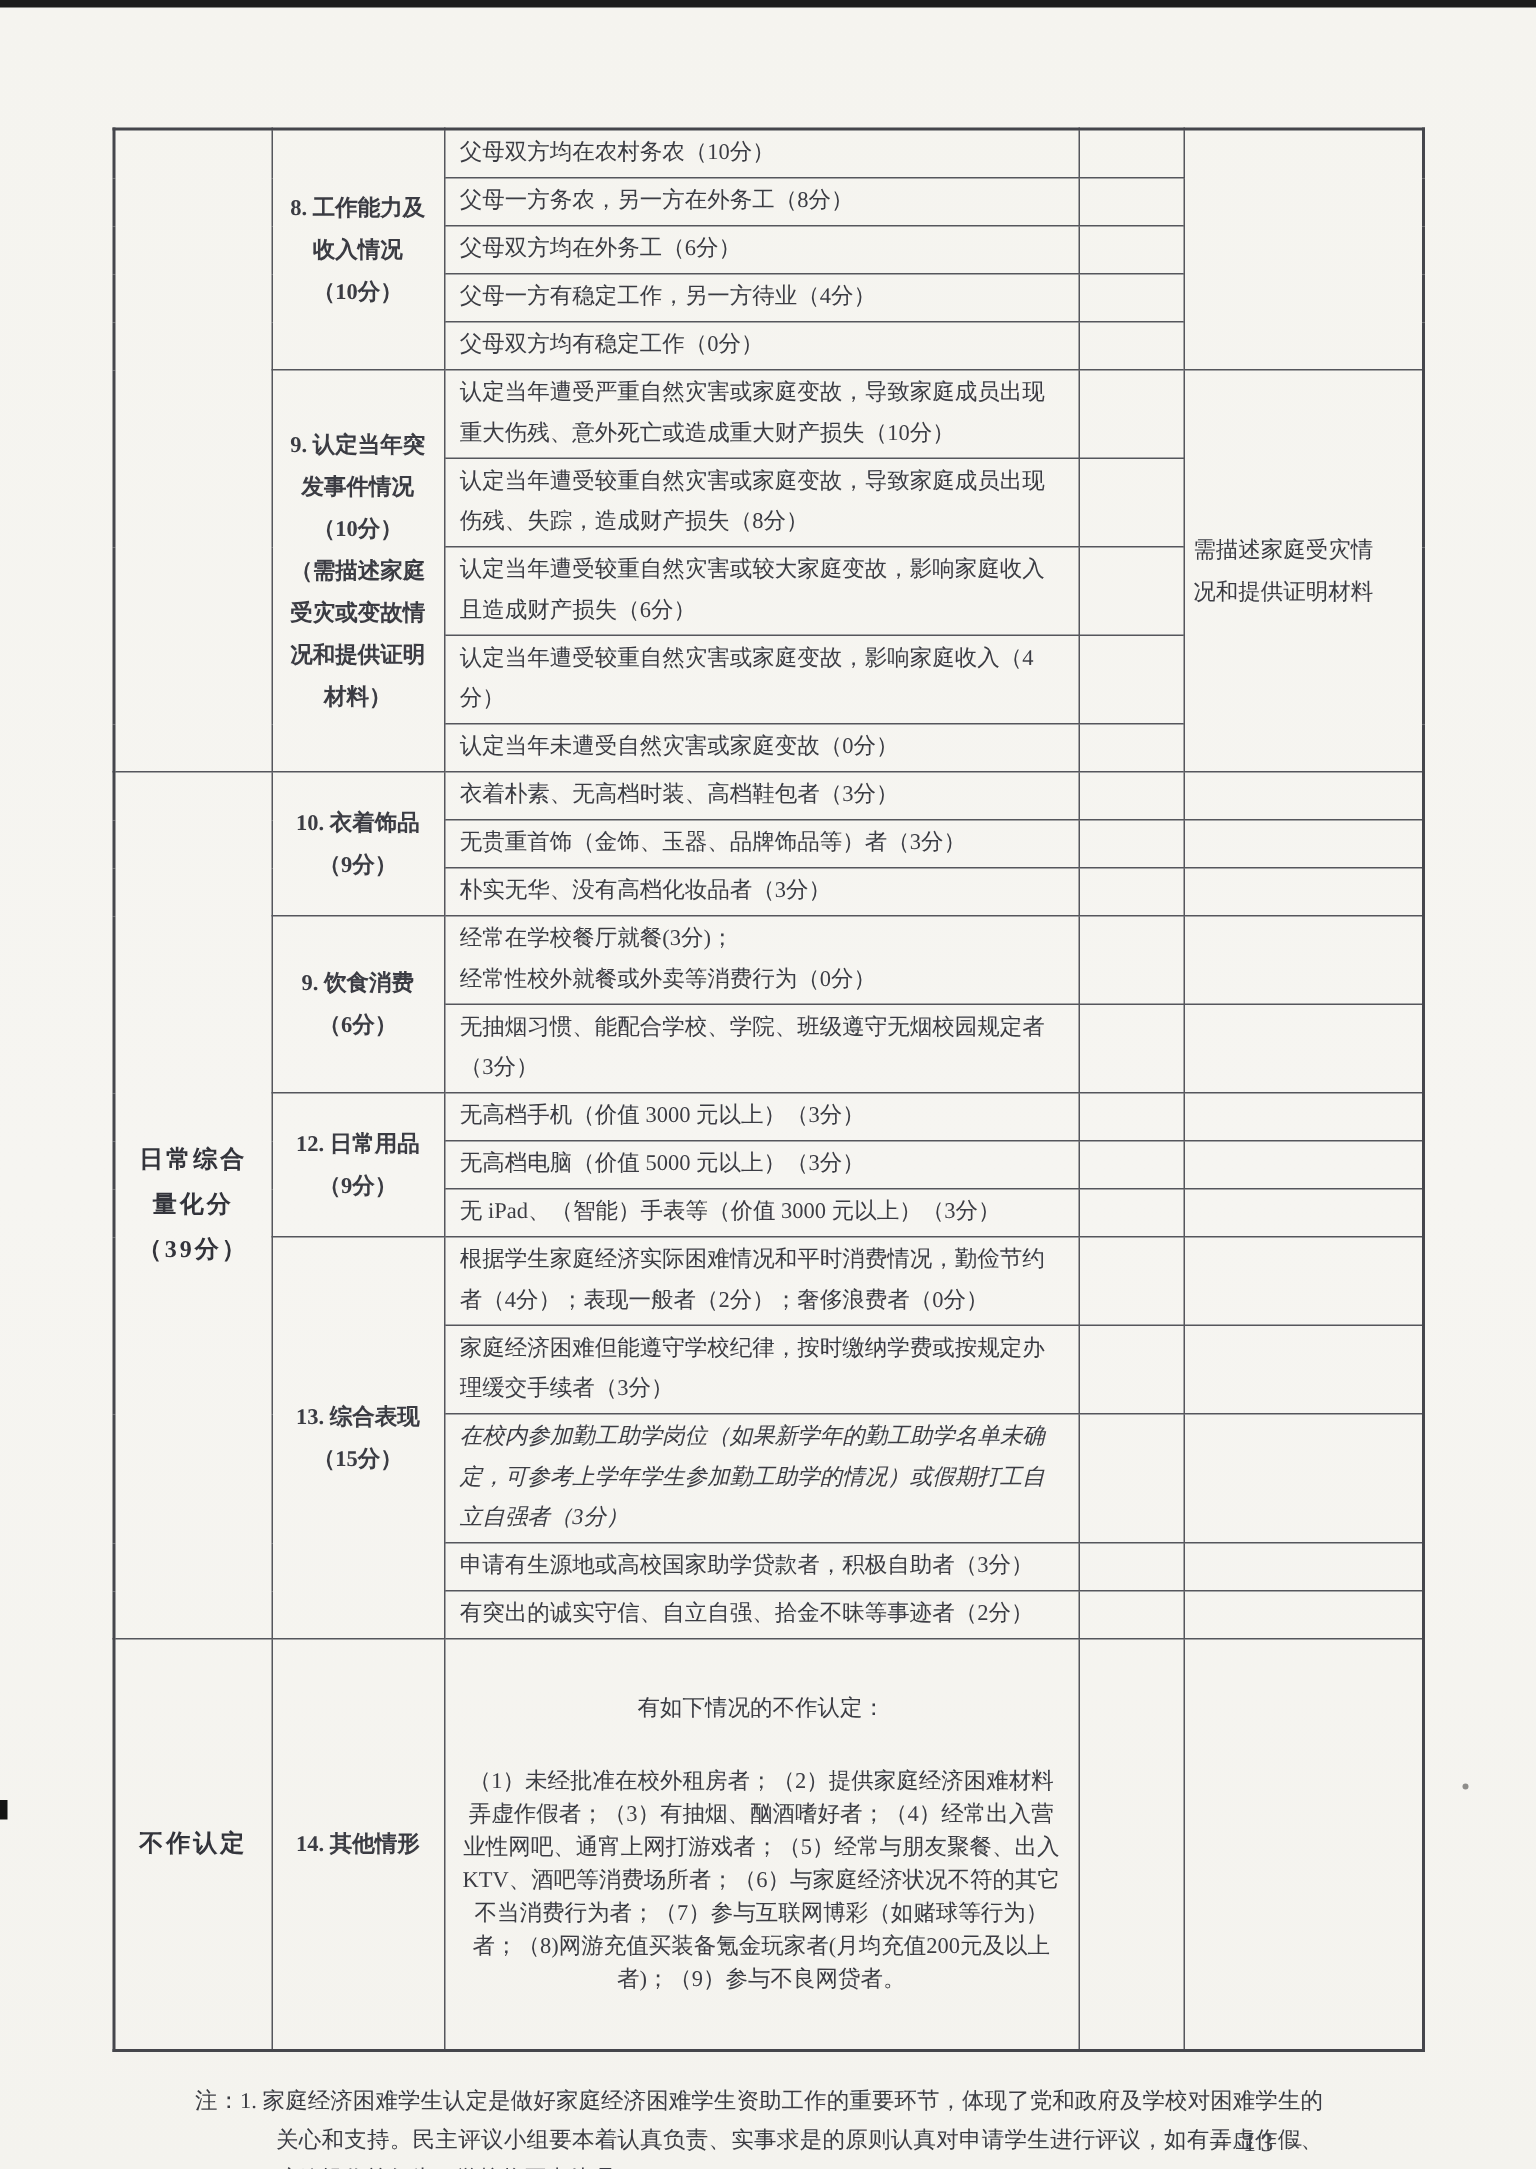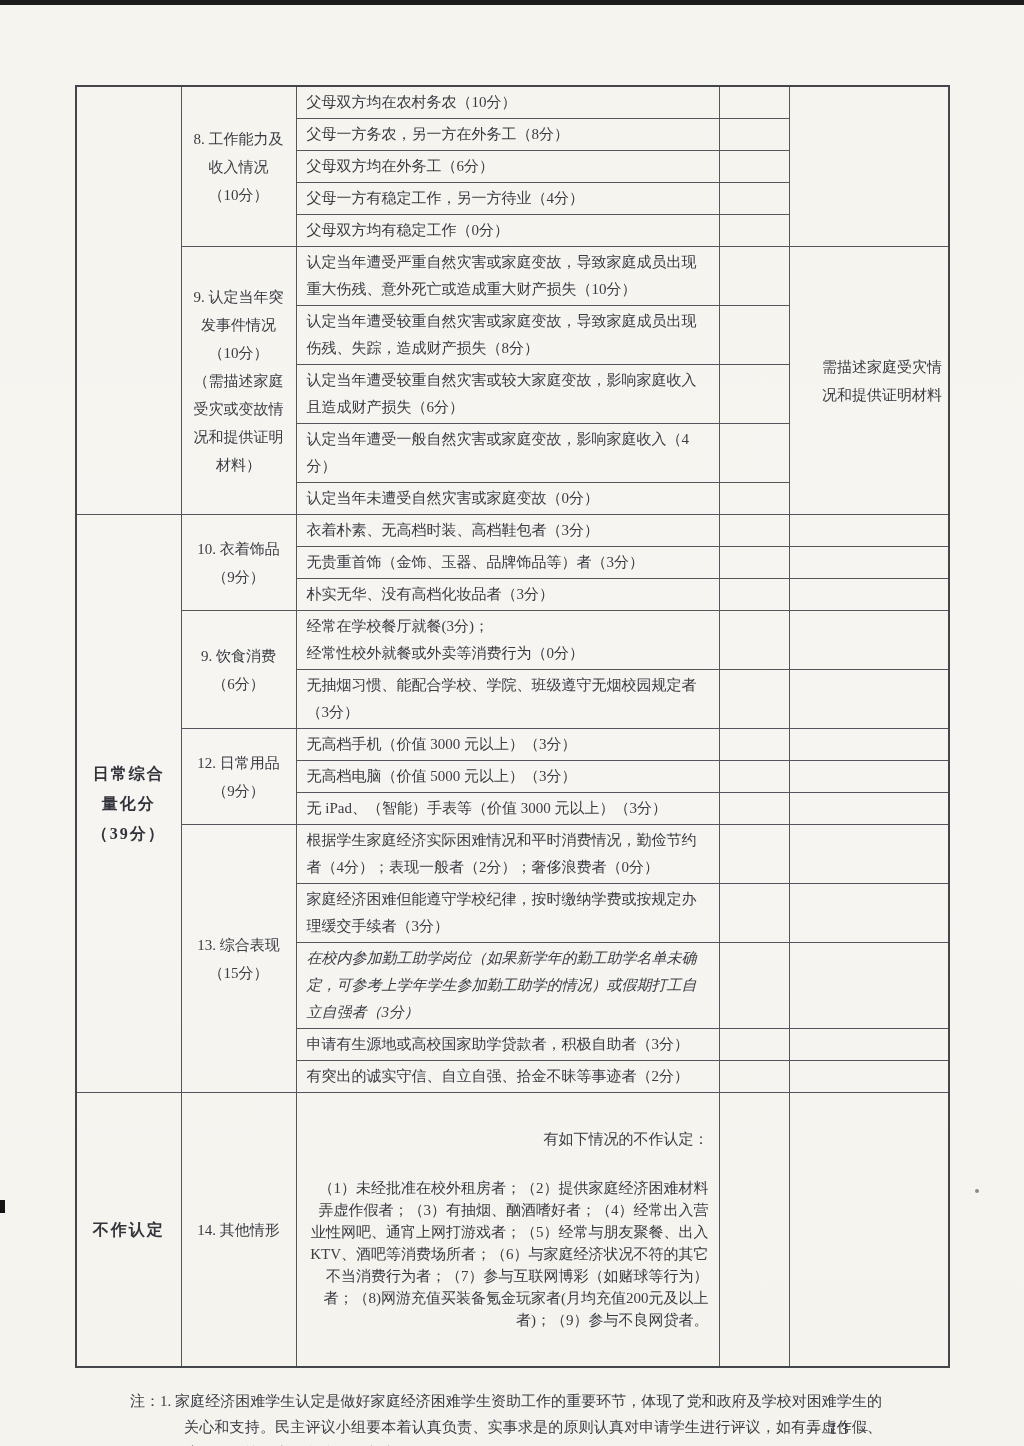--- a/index.html
+++ b/index.html
@@ -44,38 +44,39 @@
     font-size:15px;
     color:#3b3c43;
   }
   td.c {
     text-align:left;
     padding:2px 10px;
     line-height:27px;
     white-space:pre-line;
   }
   td.c14 { padding:8px 10px; }
-  .c14 .line { line-height:22px; white-space:normal; text-align:right; }
+  .c14 .line { line-height:22px; white-space:normal; text-align:center; }
   td.item {
     text-align:center;
     line-height:28px;
     white-space:pre-line;
     padding:2px 4px;
+    font-weight:bold;
   }
   td.group {
     text-align:center;
     font-weight:700;
     font-size:16px;
     line-height:30px;
     letter-spacing:2px;
     white-space:pre-line;
     color:#33343b;
   }
   td.remark {
-    text-align:right;
+    text-align:left;
     line-height:28px;
     white-space:pre-line;
     padding:2px 6px;
   }
   tr.h28 { height:28px; }
   tr.h56 { height:55px; }
   tr.h84 { height:84px;font-style:italic; }
   .notes {
     margin:20px 0 0 130px;
     width:752px;
@@ -159,21 +160,21 @@
       </tr>
       <tr class="h56">
           <td class="c">认定当年遭受较重自然灾害或家庭变故，导致家庭成员出现伤残、失踪，造成财产损失（8分）</td>
           <td class="score"></td>
         </tr>
       <tr class="h56">
           <td class="c">认定当年遭受较重自然灾害或较大家庭变故，影响家庭收入且造成财产损失（6分）</td>
           <td class="score"></td>
         </tr>
       <tr class="h56">
-          <td class="c">认定当年遭受一般自然灾害或家庭变故，影响家庭收入（4分）</td>
+          <td class="c">认定当年遭受较重自然灾害或家庭变故，影响家庭收入（4分）</td>
           <td class="score"></td>
         </tr>
       <tr class="h28">
           <td class="c">认定当年未遭受自然灾害或家庭变故（0分）</td>
           <td class="score"></td>
         </tr>
 
       <tr class="h28">
         <td class="group" rowspan="13">日常综合
 量化分

